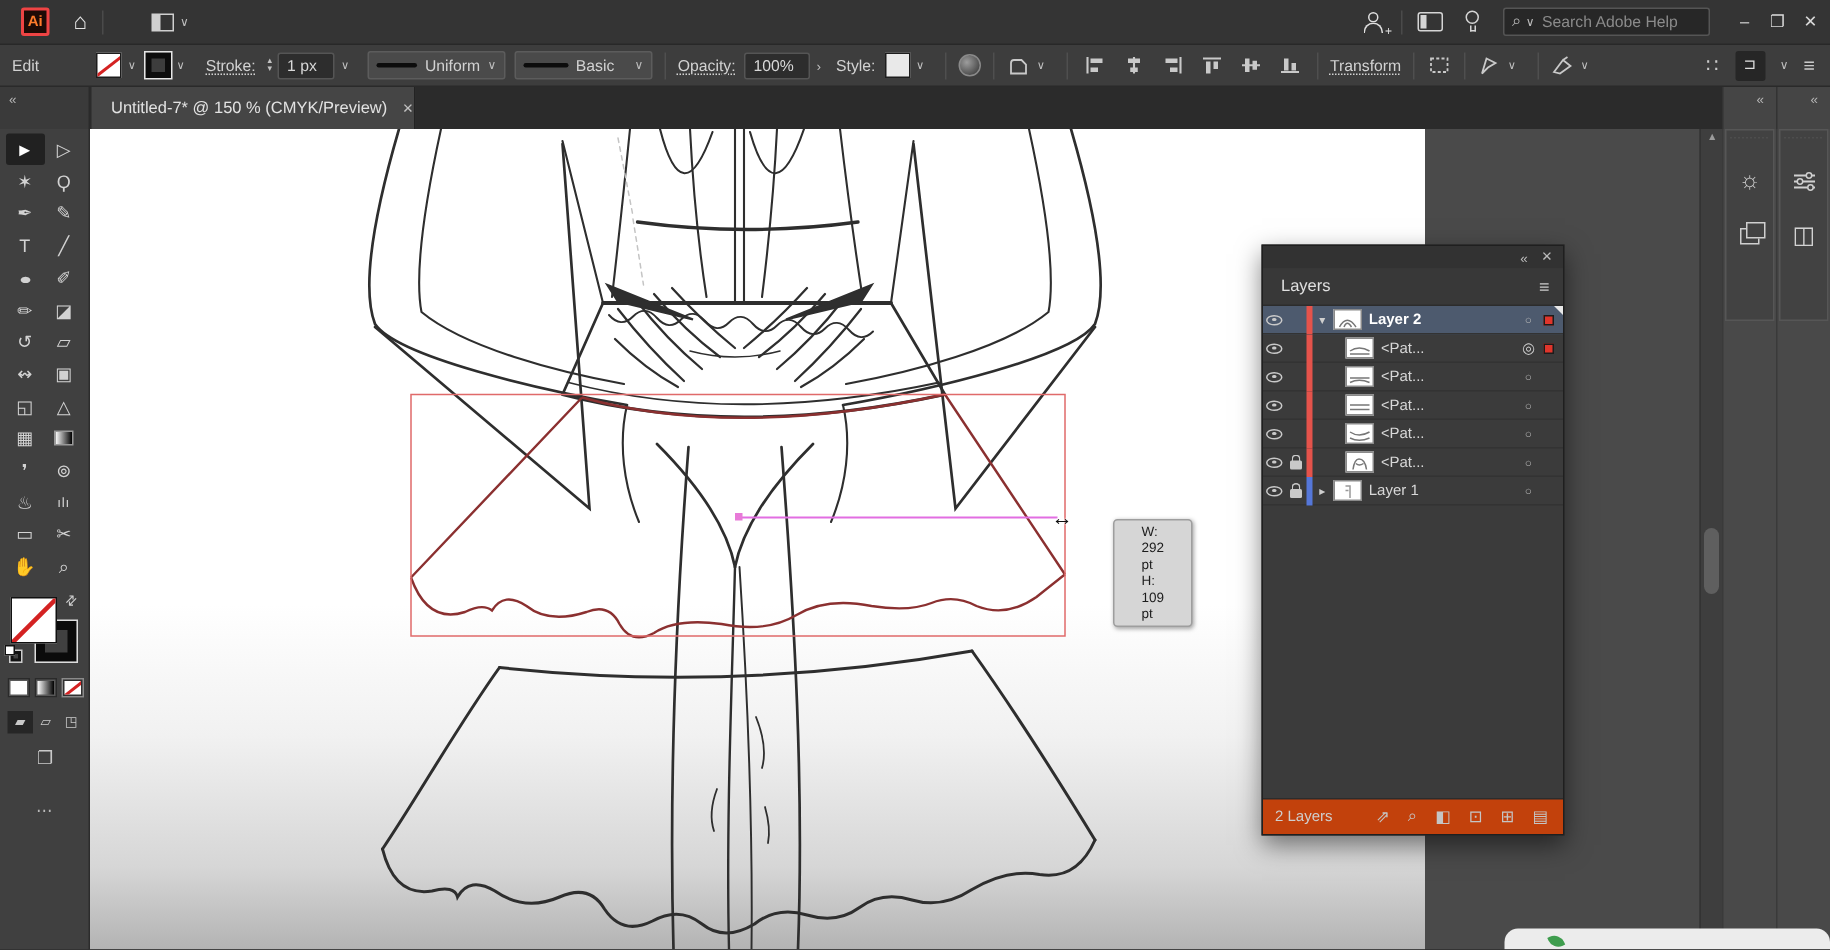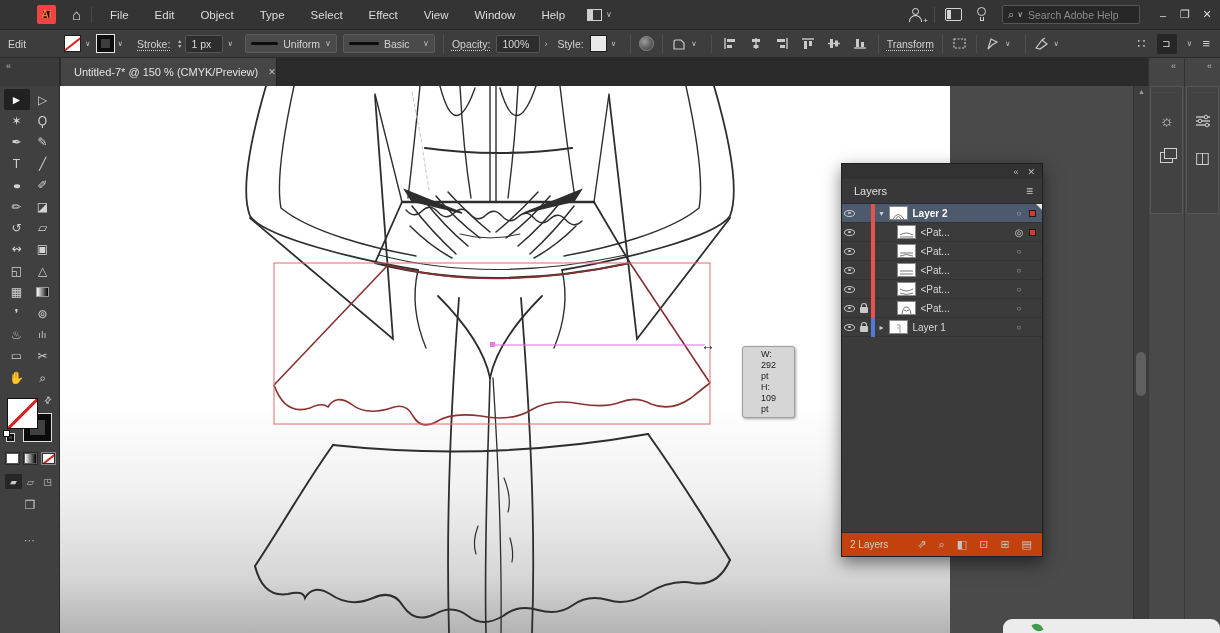--- a/index.html
+++ b/index.html
@@ -1,21 +1,21 @@
 <!DOCTYPE html>
 <html><head>
 <meta charset="utf-8">
 <style>
   html,body{margin:0;padding:0;background:#222;}
   *{box-sizing:border-box;font-family:"Liberation Sans","DejaVu Sans",sans-serif;}
   .app{position:relative;width:1220px;height:633px;background:#3d3d3d;overflow:hidden;color:#d6d6d6;}
 
   
   .menubar{position:absolute;left:0;top:0;width:1220px;height:30px;background:#343434;border-bottom:1px solid #282828;display:flex;align-items:center;}
-  .ai-logo{width:19px;height:19px;margin-left:37px;background:#1e0b06;border:6px solid #ef4444;border-radius:2px;color:#ff7c2b;font-size:10px;font-weight:bold;display:flex;align-items:center;justify-content:center;}
+  .ai-logo{width:19px;height:19px;margin-left:14px;background:#1e0b06;border:2px solid #ef4444;border-radius:2px;color:#ff7c2b;font-size:10px;font-weight:bold;display:flex;align-items:center;justify-content:center;}
   .home{margin-left:16px;font-size:15px;color:#e3e3e3;}
   .msep{width:1px;height:16px;background:#4a4a4a;margin:0 10px;}
   .menus{display:flex;align-items:center;gap:26px;margin-left:8px;font-size:11.5px;color:#dcdcdc;}
   .menus span{cursor:default;}
   .ws-icon{margin-left:22px;display:flex;align-items:center;gap:4px;}
   .ws-sq{width:15px;height:12px;border:1px solid #cfcfcf;position:relative;}
   .ws-sq:after{content:'';position:absolute;left:0;top:0;width:5px;height:100%;background:#cfcfcf;}
   .chev{font-size:8px;color:#bdbdbd;}
   .mb-right{margin-left:auto;display:flex;align-items:center;}
   .person{position:relative;width:16px;height:16px;}
@@ -147,31 +147,20 @@
 </style>
 </head>
 <body>
 
 <div class="app">
 
   <div class="menubar">
     <div class="ai-logo">Ai</div>
     <div class="home">⌂</div>
     <div class="msep"></div>
-    <div class="menus">
-      <span>File</span>
-      <span>Edit</span>
-      <span>Object</span>
-      <span>Type</span>
-      <span>Select</span>
-      <span>Effect</span>
-      <span>View</span>
-      <span>Window</span>
-      <span>Help</span>
-    </div>
     <div class="ws-icon">
       <span class="ws-sq"></span>
       <span class="chev">∨</span>
     </div>
     <div class="mb-right">
       <div class="person">
         <span class="head"></span>
           <span class="body"></span>
           <span class="plus">+</span>
       </div>

